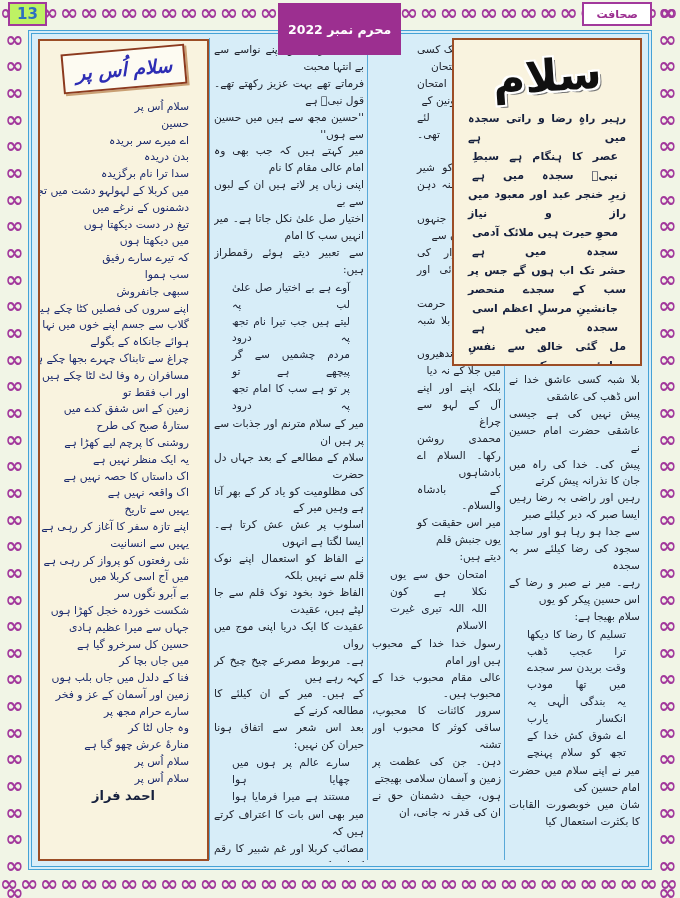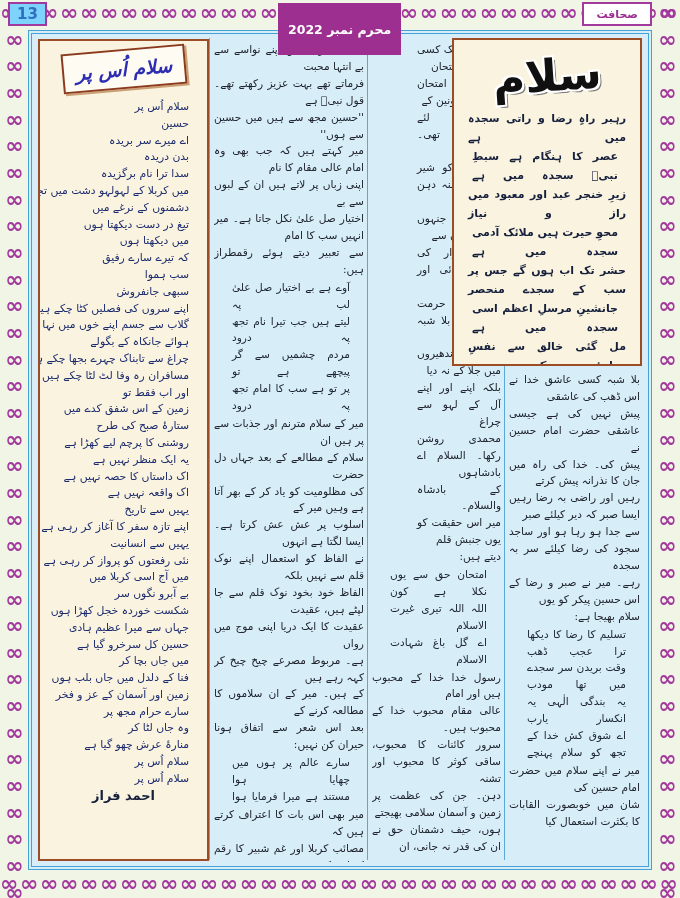--- a/index.html
+++ b/index.html
@@ -11,21 +11,21 @@
   
   .strip{position:absolute; color:#a2399c; overflow:hidden; white-space:nowrap; z-index:1; font-weight:bold;}
   .strip.h{left:0; width:680px; height:27px; font-size:22px; line-height:26px; letter-spacing:-3px;}
   .strip.top{top:0;} .strip.bottom{bottom:0;}
   .strip.v{top:0; height:898px; width:27px; font-size:22px; letter-spacing:-3px; writing-mode:vertical-rl; line-height:26px;}
   .strip.left{left:0;} .strip.right{right:0;}
   
   .hdr-box{position:absolute; z-index:3; display:flex; align-items:center; justify-content:center; direction:rtl;}
   .hdr-sahafat{top:2px; right:28px; height:20px; padding:0 12px; background:#fff; border:2px solid #a2399c; color:#9c2f90; font-size:11px; font-weight:bold;}
   .hdr-issue{top:3px; left:278px; height:20px; padding:16px 10px; background:#9c2f90; color:#fff; font-size:12.5px; font-weight:bold;}
-  .hdr-page{top:2px; left:8px; height:20px; padding:0 7px; background:#7dd3fc; border:2px solid #a2399c; color:#2e6fc0; font-size:15px; font-weight:bold;}
+  .hdr-page{top:2px; left:8px; height:20px; padding:0 7px; background:#bef264; border:2px solid #a2399c; color:#2e6fc0; font-size:15px; font-weight:bold;}
   
   .frame{
     position:absolute; left:28px; top:30px; width:624px; height:840px;
     background:#d7edf8; border:4px double #45a2d6; box-sizing:border-box; z-index:2; overflow:hidden;
   }
   .inner{position:absolute; left:0; top:0; width:616px; height:832px; direction:rtl;}
   .vdiv{position:absolute; top:4px; height:822px; width:1px; background:#58a8d8;}
   
   .cream{background:#f9f3df; border:2px solid #9c4d26; box-sizing:border-box; position:absolute; overflow:hidden;}
   .faraz-box{left:6px; top:5px; width:171px; height:822px; padding:6px 8px; direction:rtl;}
@@ -149,21 +149,20 @@
             <div class="line">گرمی کے اندھیروں میں جلا کے نہ دیا</div>
             <div class="line">بلکہ اپنے اور اپنے آل کے لہو سے چراغ</div>
             <div class="line">محمدی روشن رکھا۔ السلام اے بادشاہوں</div>
             <div class="line">کے بادشاہ والسلام۔</div>
             <div class="line">میر اس حقیقت کو یوں جنبش قلم</div>
             <div class="line">دیتے ہیں:</div>
           </div>
           <div class="blk verse">
             <div class="line">امتحان حق سے یوں نکلا ہے کون</div>
             <div class="line">اللہ اللہ تیری غیرت الاسلام</div>
-            <div class="line">اے گل باغ شہادت الاسلام</div>
           </div>
           <div class="blk p">
             <div class="line">رسول خدا خدا کے محبوب ہیں اور امام</div>
             <div class="line">عالی مقام محبوب خدا کے محبوب ہیں۔</div>
             <div class="line">سرور کائنات کا محبوب، ساقی کوثر کا محبوب اور تشنہ</div>
             <div class="line">دہن۔ جن کی عظمت پر زمین و آسمان سلامی بھیجتے</div>
             <div class="line">ہوں، حیف دشمنان حق نے ان کی قدر نہ جانی، ان</div>
           </div>
         </div>
 
@@ -186,21 +185,21 @@
             </div>
             <div class="blk p">
               <div class="line">میر کے سلام مترنم اور جذبات سے پر ہیں ان</div>
               <div class="line">سلام کے مطالعے کے بعد جہاں دل حضرت</div>
               <div class="line">کی مظلومیت کو یاد کر کے بھر آتا ہے وہیں میر کے</div>
               <div class="line">اسلوب پر عش عش کرتا ہے۔ ایسا لگتا ہے انہوں</div>
               <div class="line">نے الفاظ کو استعمال اپنے نوک قلم سے نہیں بلکہ</div>
               <div class="line">الفاظ خود بخود نوک قلم سے جا لپٹے ہیں، عقیدت</div>
               <div class="line">عقیدت کا ایک دریا اپنی موج میں رواں</div>
               <div class="line">ہے۔ مربوط مصرعے چیخ چیخ کر کہہ رہے ہیں</div>
-              <div class="line">کے ہیں۔ میر کے ان سلاموں کا مطالعہ کرنے کے</div>
+              <div class="line">کے ہیں۔ میر کے ان کیلئے کا مطالعہ کرنے کے</div>
               <div class="line">بعد اس شعر سے اتفاق ہونا حیران کن نہیں:</div>
             </div>
             <div class="blk verse">
               <div class="line">سارے عالم پر ہوں میں چھایا ہوا</div>
               <div class="line">مستند ہے میرا فرمایا ہوا</div>
             </div>
             <div class="blk p">
               <div class="line">میر بھی اس بات کا اعتراف کرتے ہیں کہ</div>
               <div class="line">مصائب کربلا اور غم شبیر کا رقم کرنا ممکن نہیں</div>
             </div>

